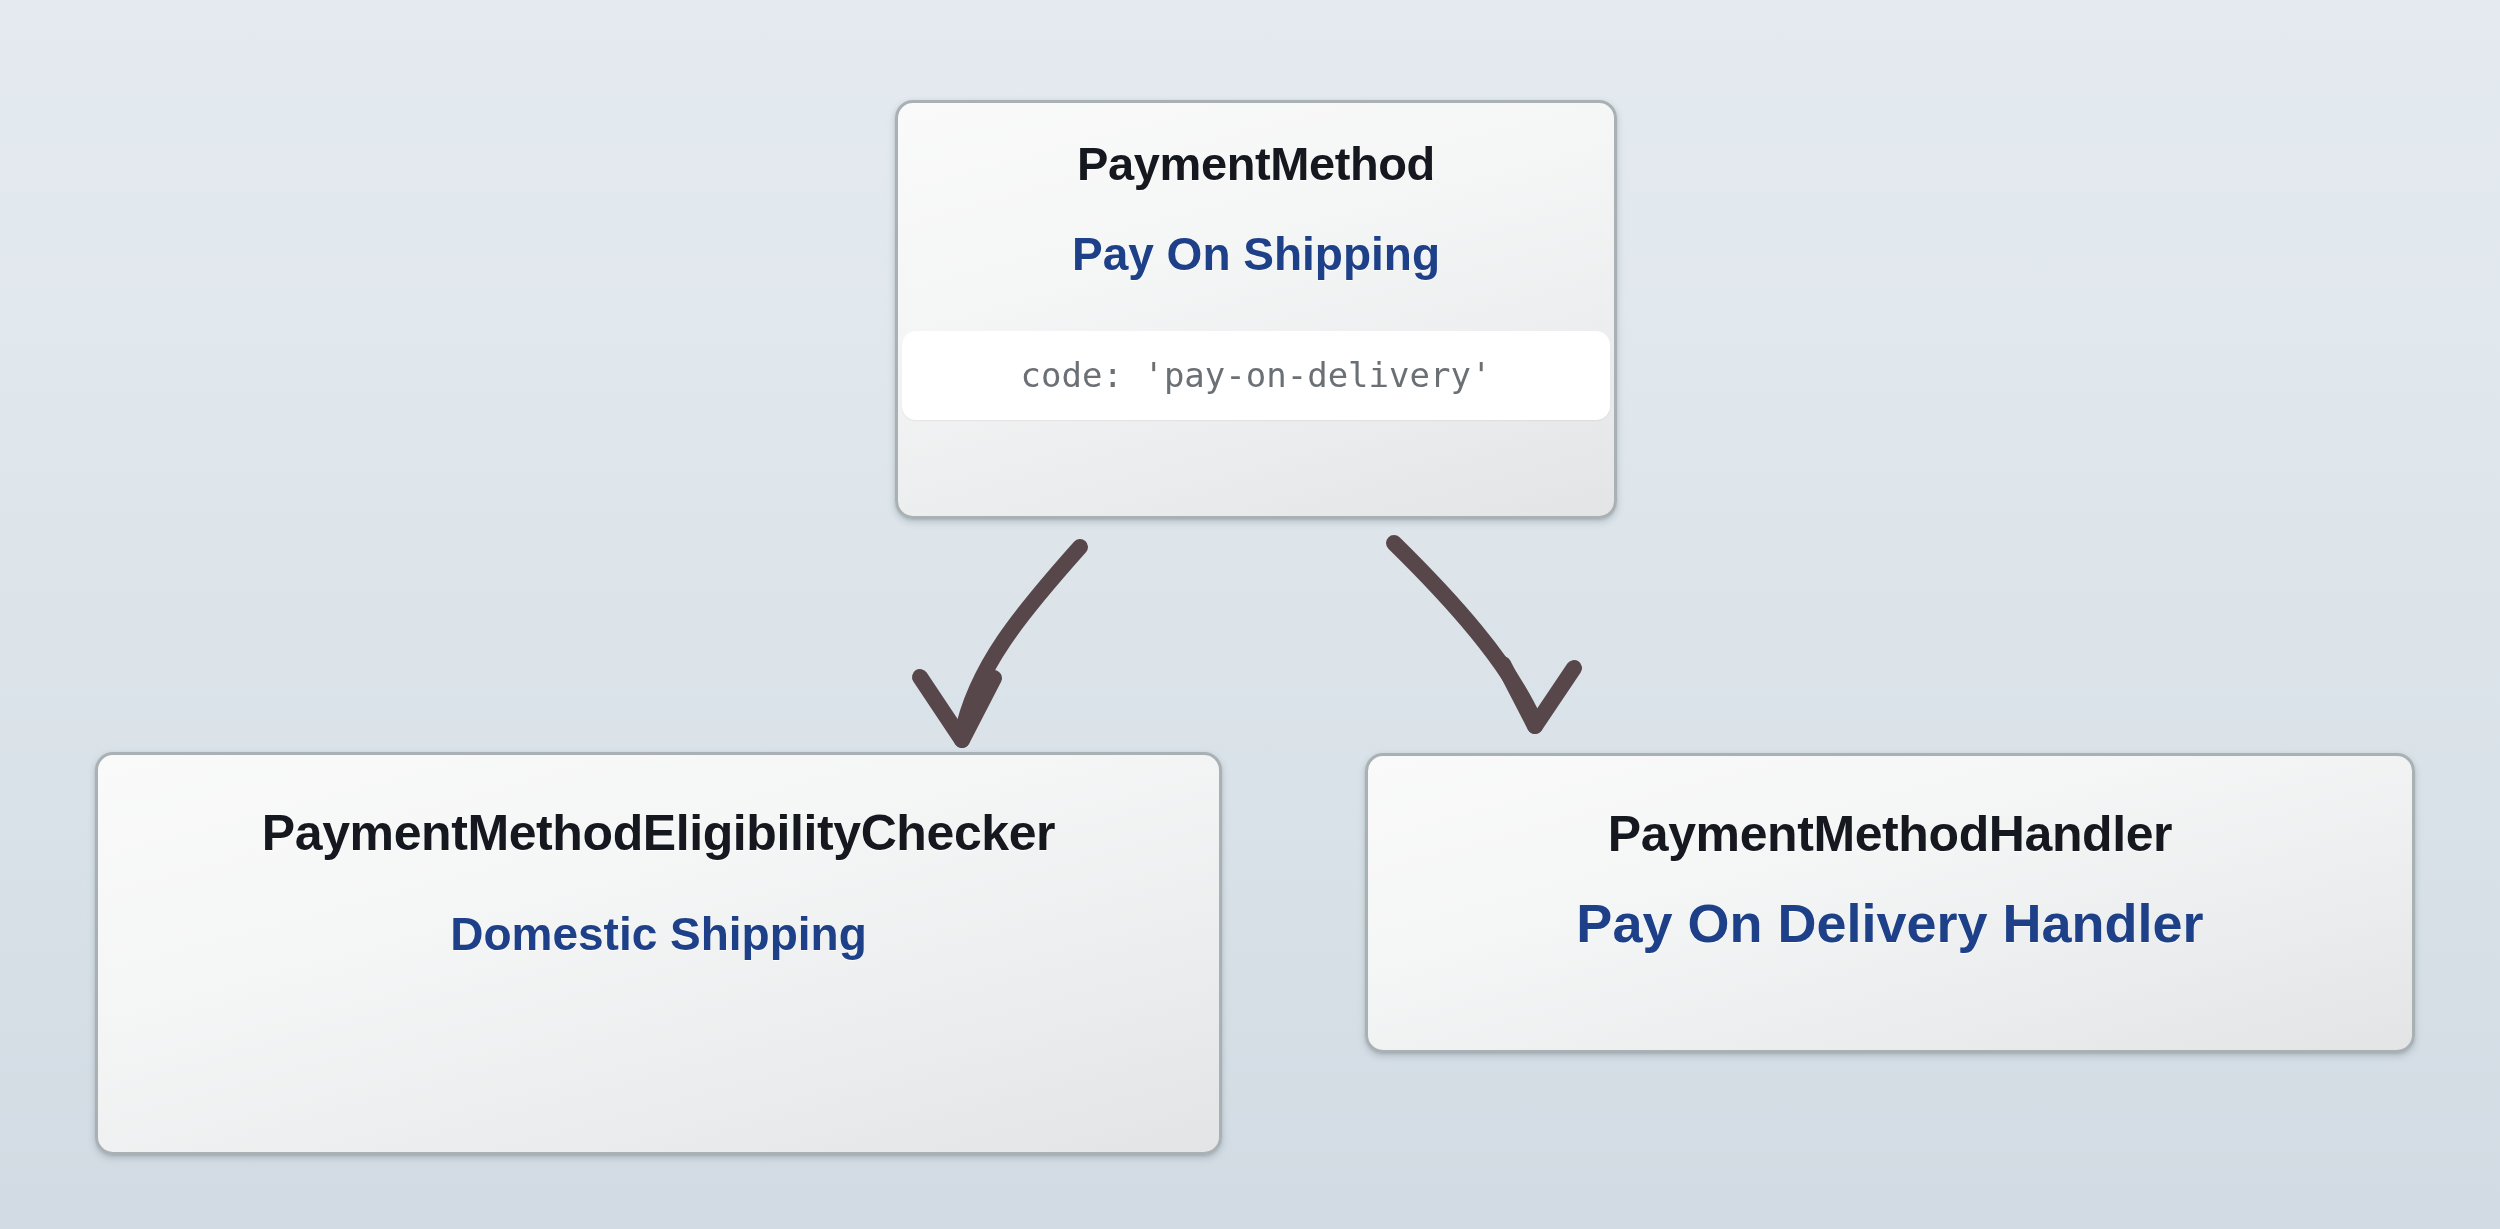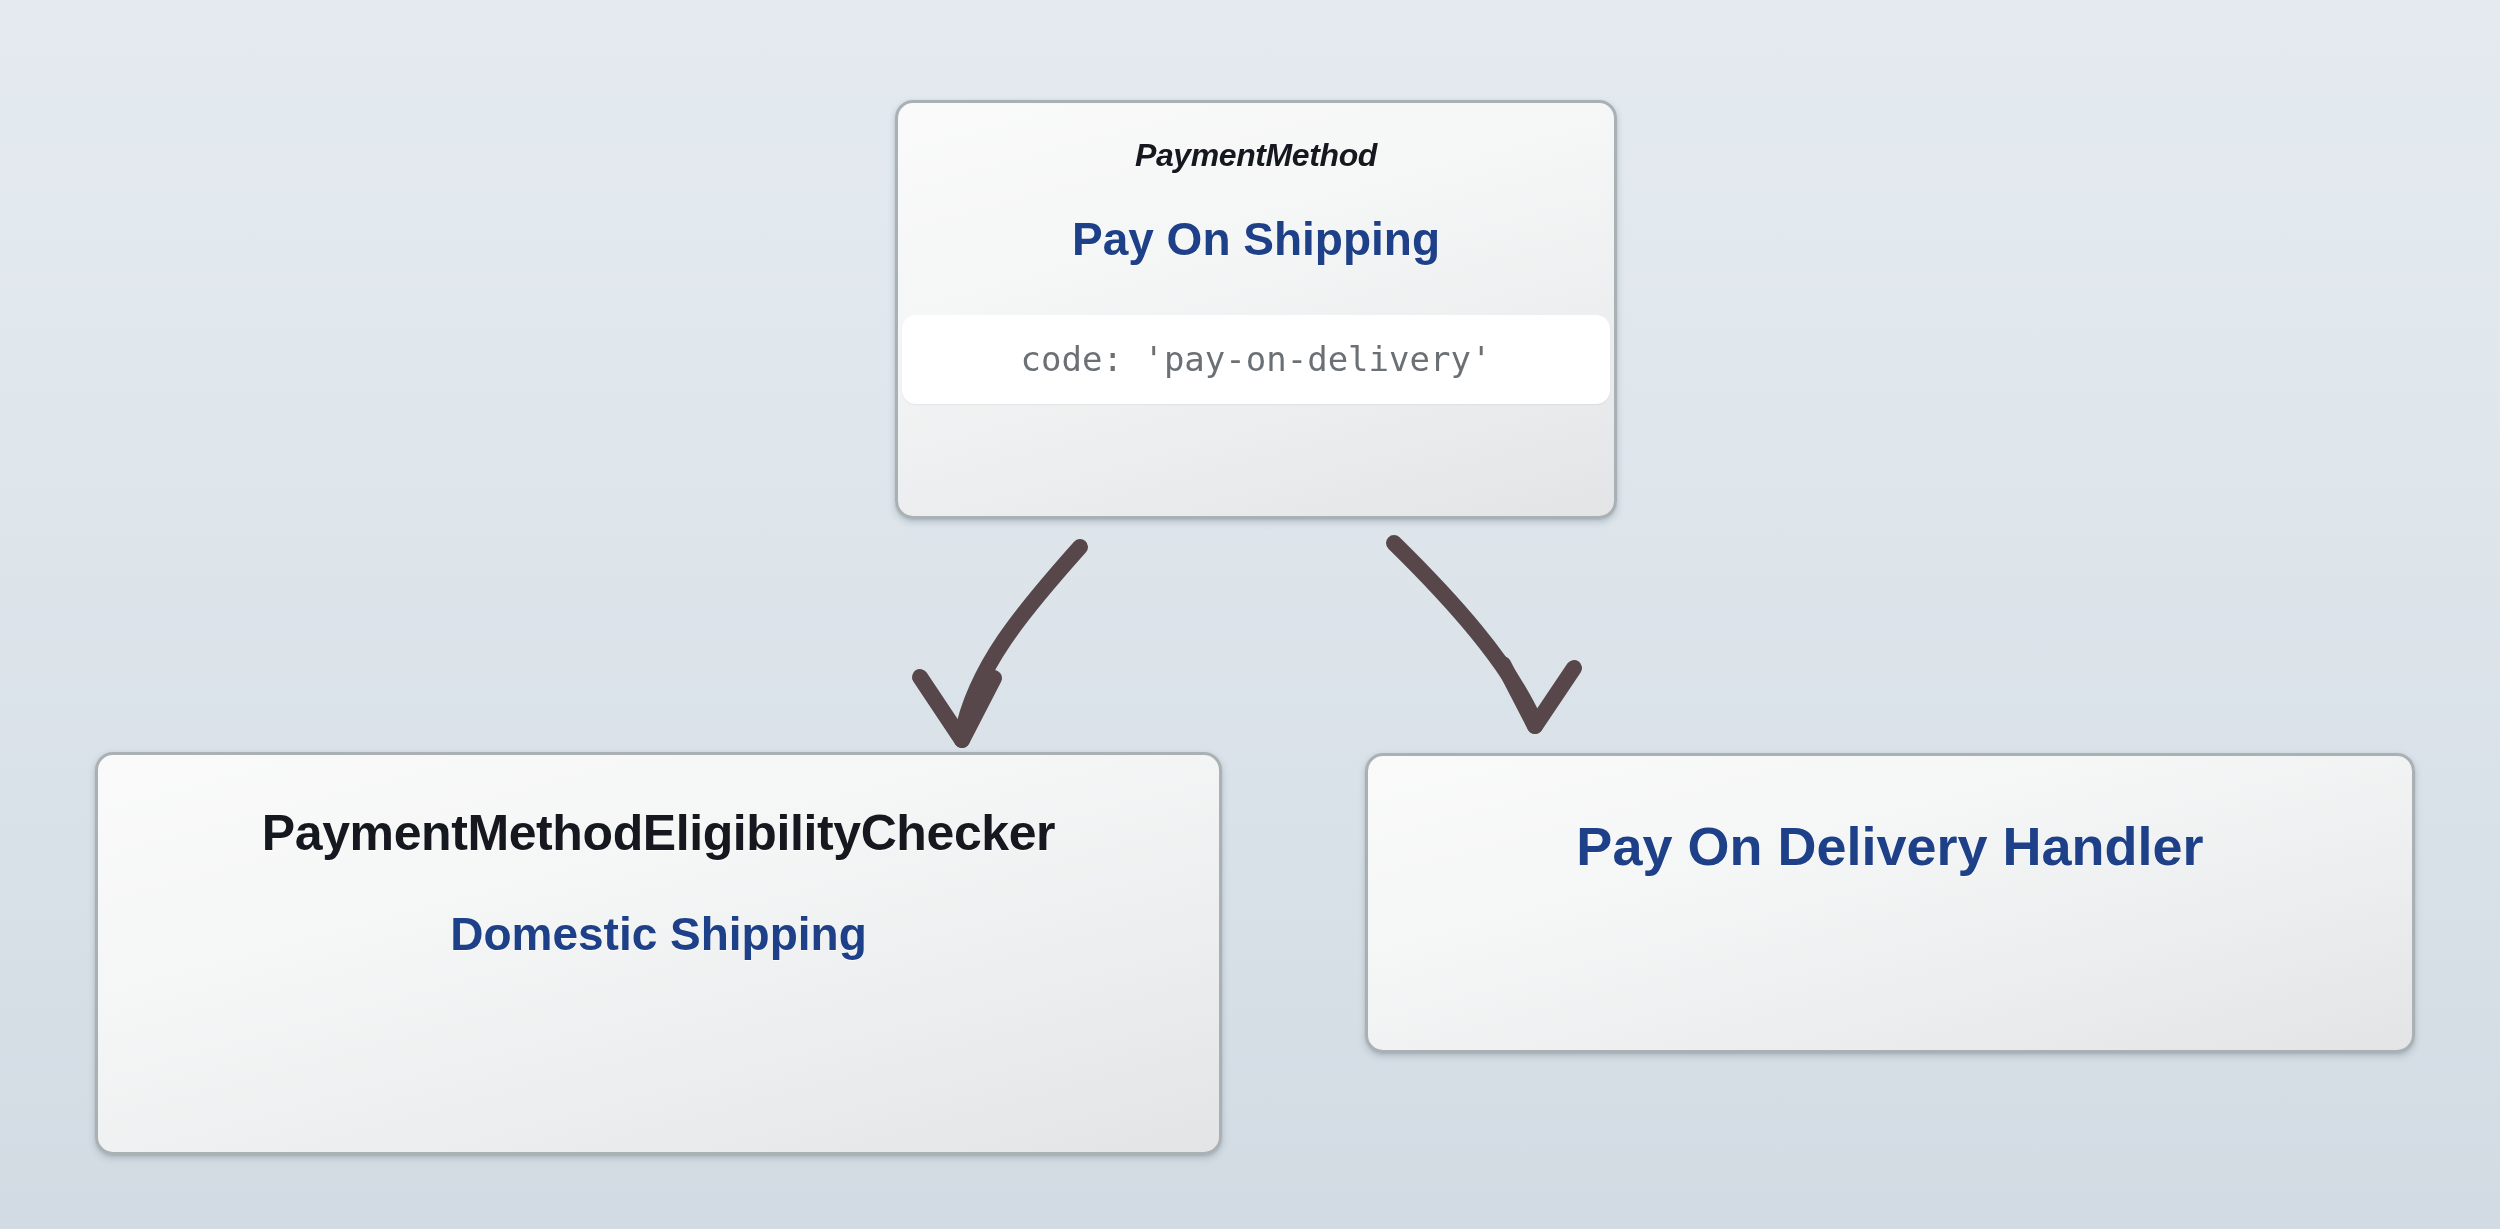--- a/index.html
+++ b/index.html
@@ -101,24 +101,23 @@
   
   #node-payment-method {
     left: 895px;
     top: 100px;
     width: 722px;
     height: 419px;
     padding: 30px 28px 34px 28px;
     justify-content: flex-start;
   }
   #node-payment-method .node-title {
-    font-size: 32px;
+    font-size: 47px;
     line-height: 1.05;
     margin-top: 6px;
-    font-style: italic;
   }
   #node-payment-method .node-subtitle {
     font-size: 46px;
     line-height: 1.05;
     margin-top: 42px;
   }
   #node-payment-method .node-code {
     font-size: 34px;
     line-height: 1.1;
     padding: 26px 34px;
@@ -199,16 +198,17 @@
     <div class="node-subtitle">Pay On Shipping</div>
     <div class="node-code">code: 'pay-on-delivery'</div>
   </div>
 
   <div class="node" id="node-eligibility-checker">
     <div class="node-title">PaymentMethodEligibilityChecker</div>
     <div class="node-subtitle">Domestic Shipping</div>
   </div>
 
   <div class="node" id="node-payment-handler">
+    <div class="node-title">PaymentMethodHandler</div>
     <div class="node-subtitle">Pay On Delivery Handler</div>
   </div>
 
 </div>
 
 </body></html>

